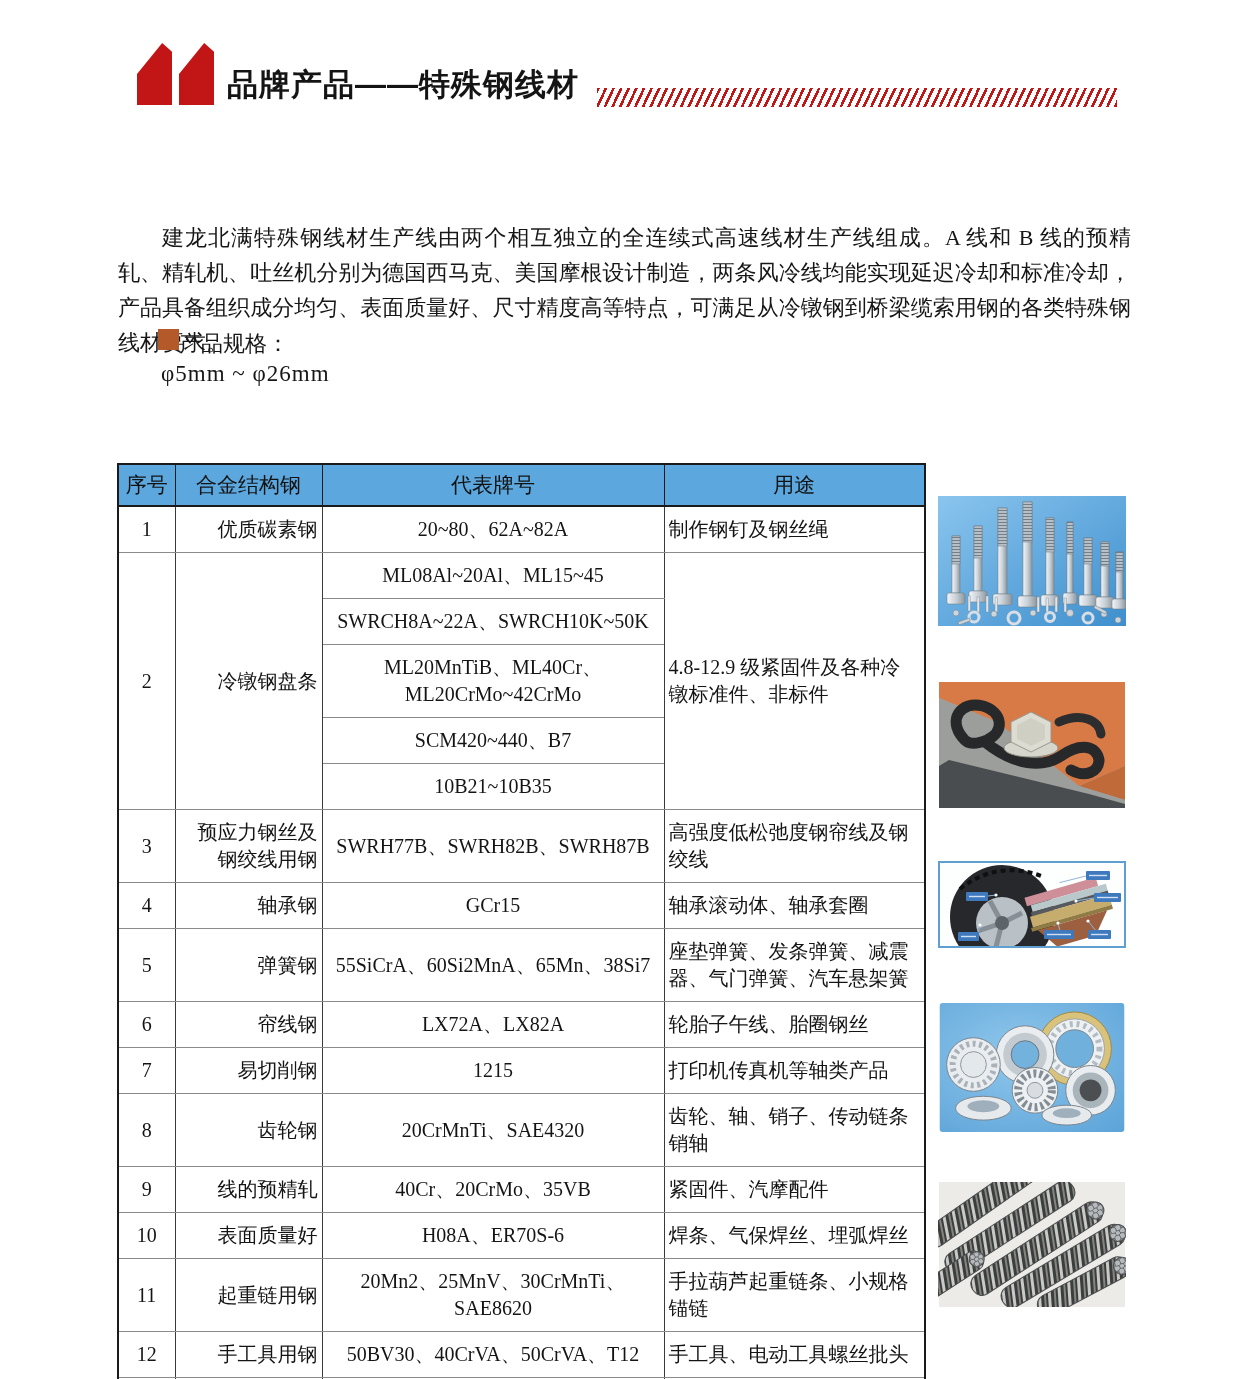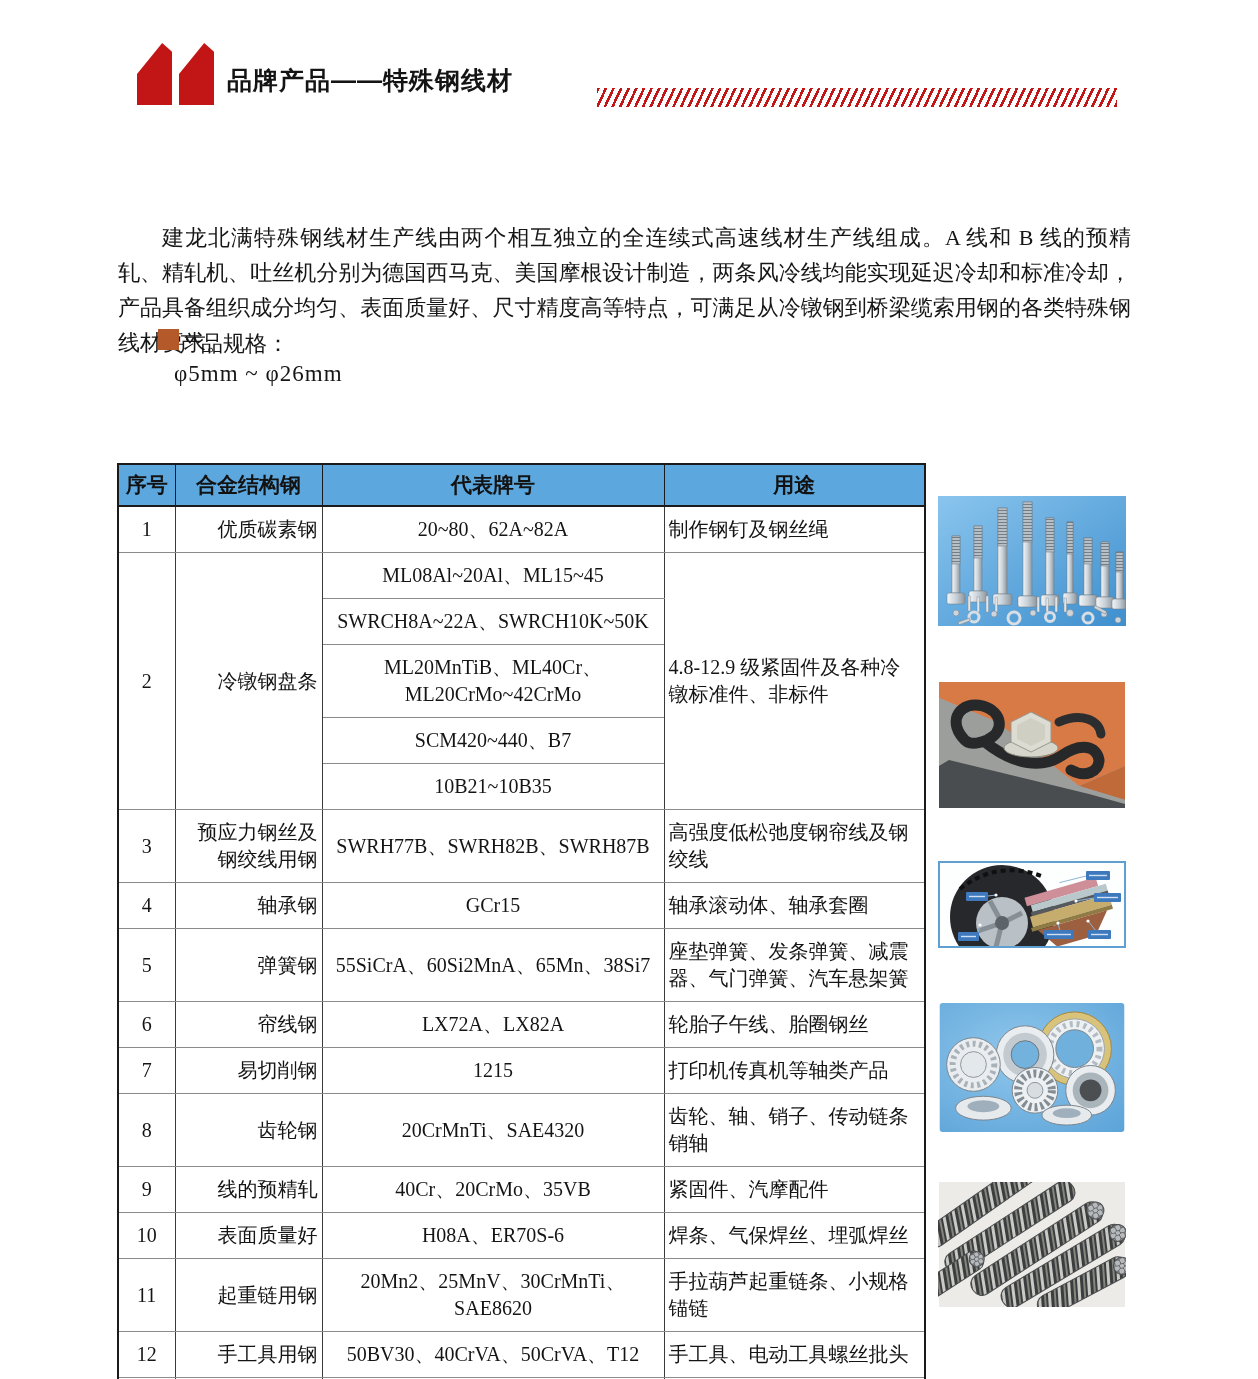--- a/index.html
+++ b/index.html
@@ -11,38 +11,38 @@
   body{
     width:1258px;height:1379px;position:relative;overflow:hidden;
     font-family:"Liberation Serif","DejaVu Serif",serif;color:#1a1a1a;
   }
   
   .quote{position:absolute;left:137px;top:43px;display:flex;gap:7px;}
   .quote i{display:block;width:35px;height:62px;background:var(--accent);
     clip-path:polygon(72% 0%,100% 14%,100% 100%,0% 100%,0% 50%);}
   .title{position:absolute;left:227px;top:64px;margin:0;
     font-family:"Liberation Sans","DejaVu Sans",sans-serif;
-    font-weight:bold;font-size:25px;letter-spacing:1px;color:#141414;white-space:nowrap;}
+    font-weight:bold;font-size:31px;letter-spacing:1px;color:#141414;white-space:nowrap;}
   .hatch{position:absolute;left:597px;top:88px;width:520px;height:19px;
     background:repeating-linear-gradient(115deg,var(--accent) 0 2.6px,transparent 2.6px 6.9px);}
   
   .intro{position:absolute;left:118px;top:220px;width:1013px;margin:0;
     font-size:22px;line-height:35px;text-align:justify;text-indent:2em;color:#161616;}
   
   .spec-label{position:absolute;left:158px;top:329px;display:flex;
     font-size:22px;color:#161616;}
   .spec-label .sq{width:21px;height:21px;background:var(--brown);flex:0 0 auto;}
-  .spec-value{position:absolute;left:174px;top:361px;font-size:23px;letter-spacing:1px;color:#161616;}
+  .spec-value{position:absolute;left:161px;top:361px;font-size:23px;letter-spacing:1px;color:#161616;}
   
   table.products{position:absolute;left:117px;top:463px;width:807px;
     border-collapse:collapse;table-layout:fixed;font-size:20px;
     border:2px solid #1a1a1a;}
   table.products th{
     background:var(--head-blue);color:#121212;
-    font-family:"Liberation Sans","DejaVu Sans",sans-serif;font-weight:bold;font-size:21px;
+    font-family:"Liberation Sans","DejaVu Sans",sans-serif;font-weight:normal;font-size:21px;
     height:40px;border:1px solid #1a1a1a;border-bottom:2px solid #1a1a1a;padding:0;}
   table.products td{
     border-left:1px solid #3a3a3a;border-right:1px solid #3a3a3a;
     border-top:1px solid #8a8a8a;border-bottom:1px solid #8a8a8a;
     padding:9px 4px;line-height:27px;vertical-align:middle;color:#141414;}
   td.c-no{text-align:center;}
   td.c-name{text-align:right;padding:9px 2px;}
   td.c-grade{padding:9px 4px 9px 12px;text-align:center;}
   td.c-usage{padding:9px 6px 9px 10px;text-align:left;}
   

